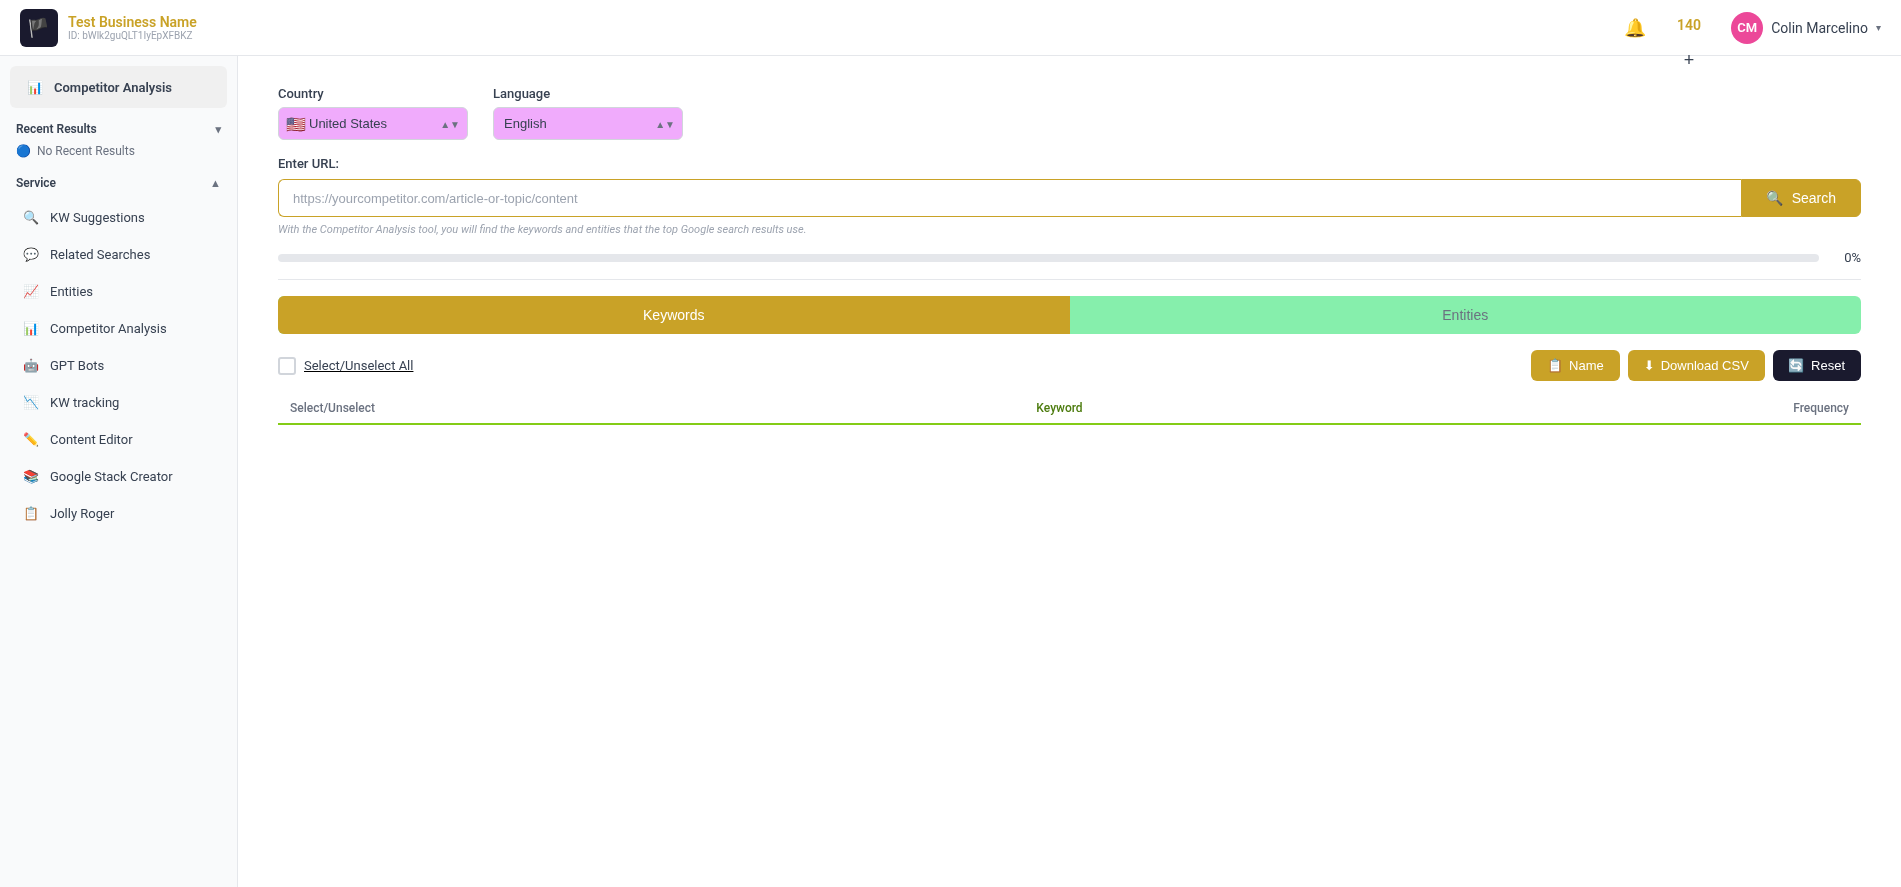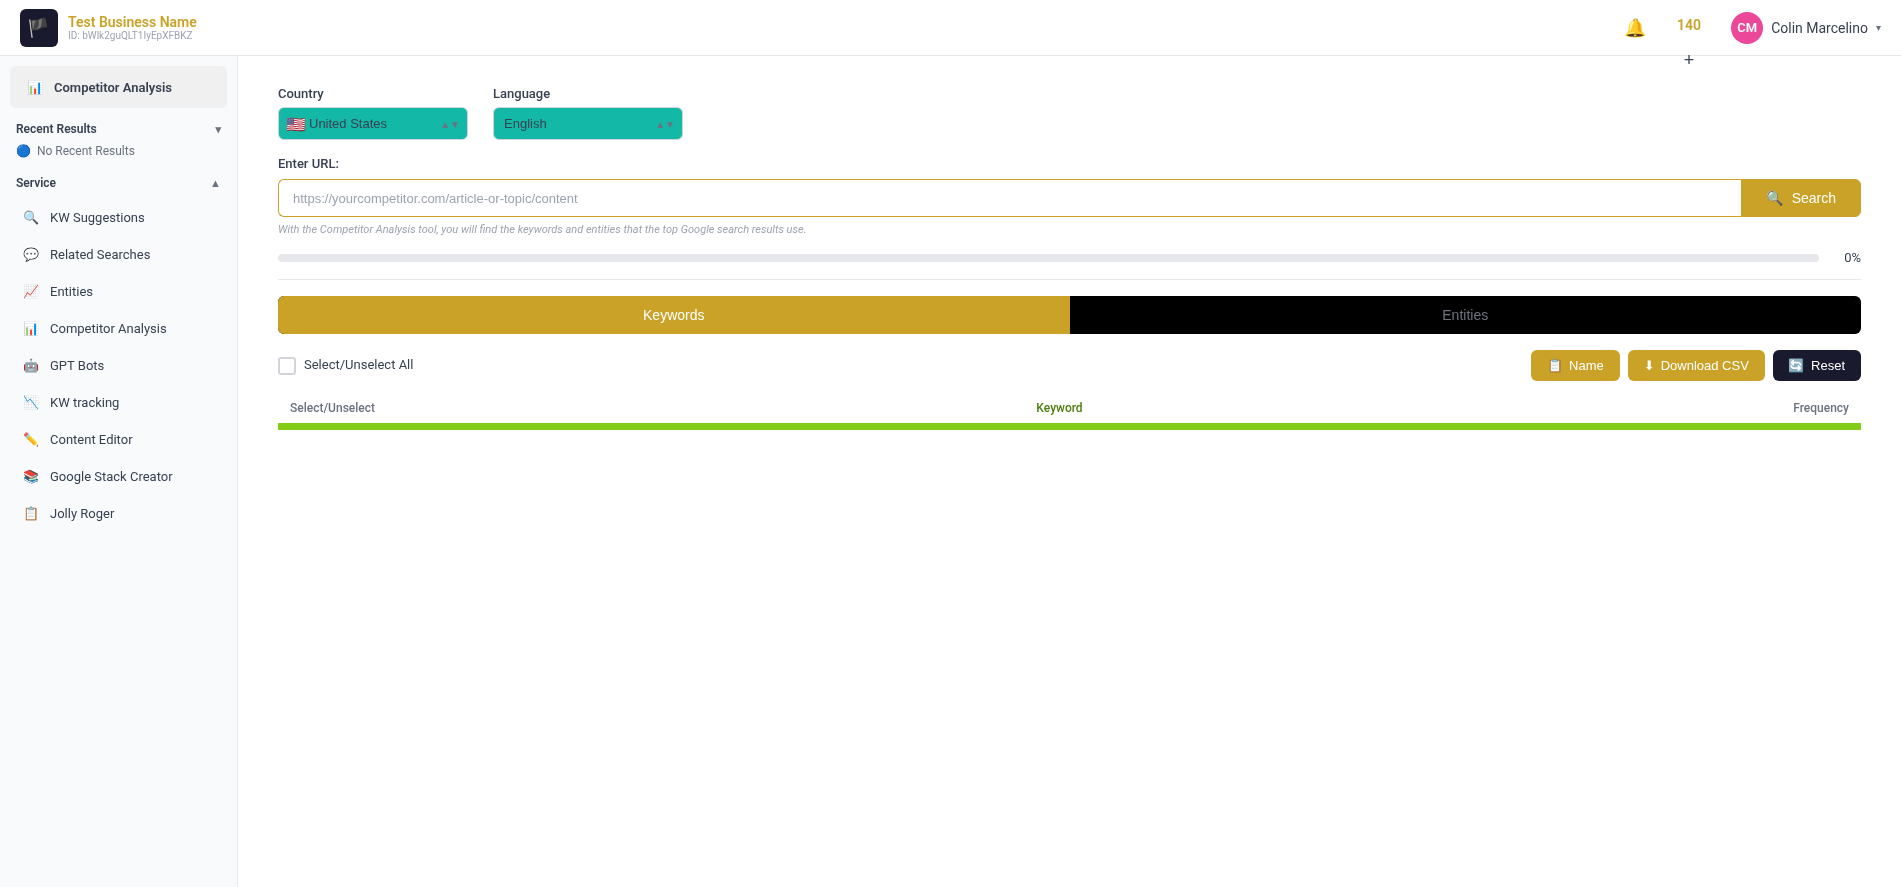--- a/index.html
+++ b/index.html
@@ -67,21 +67,21 @@
     .service-item span { font-size: 13px; color: #374151; }
     .service-icon { width: 18px; height: 18px; display: flex; align-items: center; justify-content: center; color: #6b7280; font-size: 14px; }
 
     
     .main-content { flex: 1; overflow-y: auto; padding: 30px 40px; background: #fff; }
     .form-row { display: flex; gap: 25px; margin-bottom: 16px; }
     .form-group { display: flex; flex-direction: column; gap: 6px; }
     .form-group label { font-size: 13px; color: #374151; font-weight: 500; }
     .select-wrapper { position: relative; }
     .select-wrapper select {
-      appearance: none; background: #14b8a6; border: 1px solid #d1d5db;
+      appearance: none; background: #f0abfc; border: 1px solid #d1d5db;
       border-radius: 6px; padding: 8px 32px 8px 10px; font-size: 13px;
       color: #374151; cursor: pointer; width: 190px;
       display: flex; align-items: center;
     }
     .select-flag { position: absolute; left: 8px; top: 50%; transform: translateY(-50%); font-size: 16px; pointer-events: none; }
     .select-with-flag select { padding-left: 30px; }
     .select-chevron { position: absolute; right: 8px; top: 50%; transform: translateY(-50%); font-size: 10px; color: #6b7280; pointer-events: none; }
     .url-section { margin-bottom: 12px; }
     .url-label { font-size: 13px; color: #374151; font-weight: 500; margin-bottom: 8px; }
     .url-input-row { display: flex; gap: 0; }
@@ -99,30 +99,30 @@
     .hint-text { font-size: 11px; color: #9ca3af; margin-top: 6px; font-style: italic; }
     .progress-row { display: flex; align-items: center; gap: 12px; margin: 14px 0; }
     .progress-bar-track {
       flex: 1; height: 8px; background: #e5e7eb; border-radius: 4px; overflow: hidden;
     }
     .progress-bar-fill { height: 100%; background: #c9a227; width: 0%; border-radius: 4px; }
     .progress-pct { font-size: 13px; color: #374151; min-width: 30px; text-align: right; }
     .divider { height: 1px; background: #e5e7eb; margin: 4px 0 16px; }
 
     
-    .tabs-row { display: flex; margin-bottom: 16px; border-radius: 6px; overflow: hidden; background: #000000; }
+    .tabs-row { display: flex; margin-bottom: 16px; border-radius: 6px; overflow: hidden; background: #86efac; }
     .tab-btn {
       flex: 1; padding: 11px; font-size: 14px; font-weight: 500;
       border: none; cursor: pointer; background: transparent; color: #6b7280;
     }
     .tab-btn.active { background: #c9a227; color: #fff; }
 
     
     .table-actions { display: flex; align-items: center; justify-content: space-between; margin-bottom: 12px; }
-    .select-all-area { display: flex; gap: 8px; }
+    .select-all-area { display: flex; align-items: center; gap: 8px; text-decoration: underline; }
     .checkbox-box {
       width: 18px; height: 18px; border: 2px solid #d1d5db; border-radius: 3px;
       background: #fff; cursor: pointer; display: flex; align-items: center; justify-content: center;
     }
     .select-all-label { font-size: 13px; color: #374151; cursor: pointer; }
     .action-btns { display: flex; gap: 8px; }
     .copy-btn {
       display: flex; align-items: center; gap: 6px;
       background: #c9a227; border: none; border-radius: 6px;
       padding: 8px 16px; font-size: 13px; color: #fff; cursor: pointer;
@@ -130,21 +130,21 @@
     .download-btn {
       display: flex; align-items: center; gap: 6px;
       background: #c9a227; border: none; border-radius: 6px;
       padding: 8px 16px; font-size: 13px; color: #fff; cursor: pointer;
     }
     .reset-btn {
       display: flex; align-items: center; gap: 6px;
       background: #1a1a2e; border: none; border-radius: 6px;
       padding: 8px 16px; font-size: 13px; color: #fff; cursor: pointer;
     }
-    .table-header { display: flex; padding: 8px 12px; border-bottom: 7px solid #84cc16; }
+    .table-header { display: flex; padding: 8px 12px; border-bottom: 2px solid #84cc16; }
     .col-select { width: 120px; font-size: 12px; color: #6b7280; font-weight: 500; }
     .col-keyword { flex: 1; font-size: 12px; color: #4d7c0f; font-weight: 500; text-align: center; }
     .col-frequency { width: 140px; font-size: 12px; color: #6b7280; font-weight: 500; text-align: right; }
   </style>
 </head>
 <body>
 
 <div class="top-header">
   <div class="header-brand">
     <div class="brand-logo">

